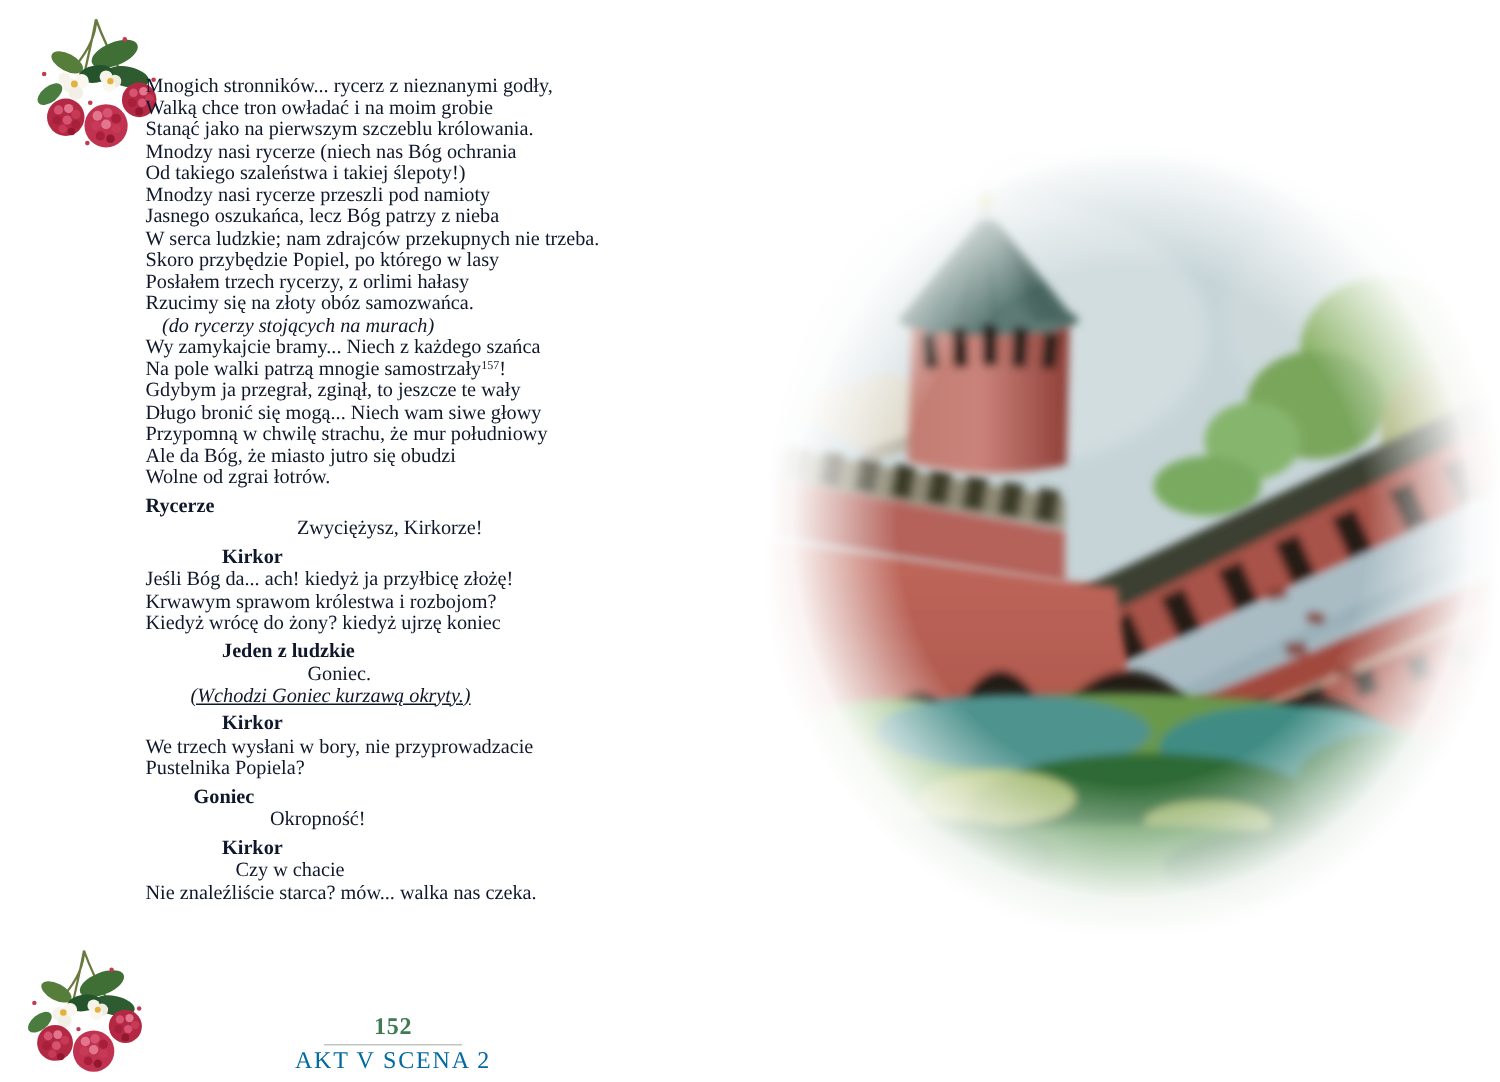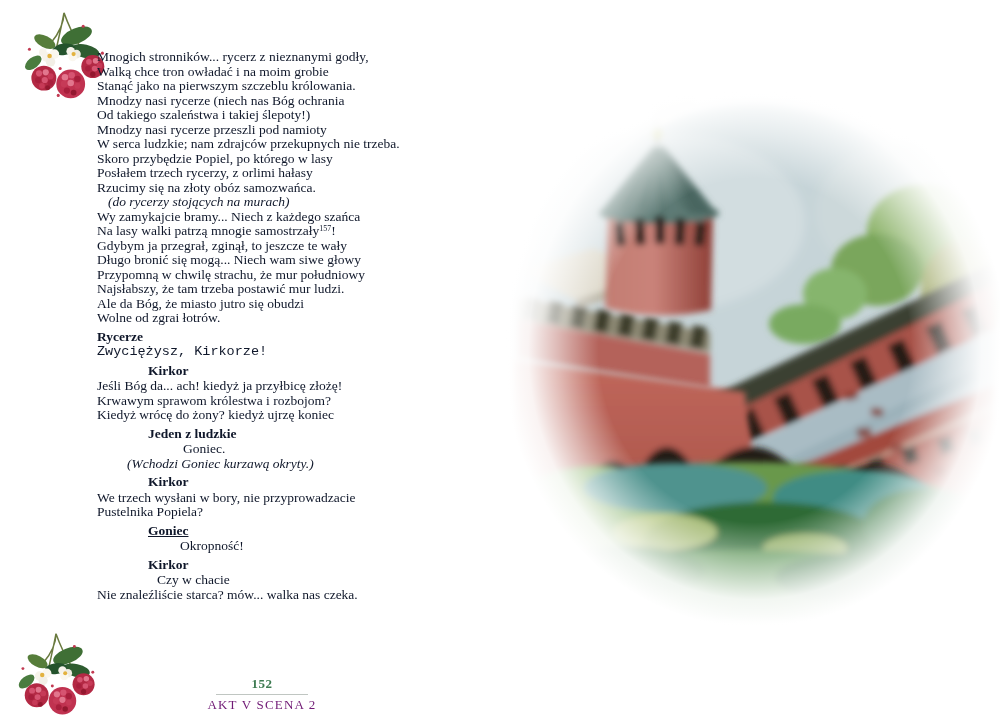--- a/index.html
+++ b/index.html
@@ -21,23 +21,23 @@
   .footnote{
     position:absolute;left:97px;top:644px;width:300px;
     color:#8c8c8c;font-size:10.5px;font-style:italic;
   }
   .footnote-rule{width:74px;height:1px;background:#b9bfbb;margin-bottom:4px;}
   .footnote sup{font-size:7px;font-style:normal;vertical-align:3px;margin-right:3px;color:#9a9a9a;}
   
   .footer{
     position:absolute;left:97px;top:676px;width:330px;text-align:center;
   }
-  .page-number{color:#3e7b52;font-size:13px;font-weight:bold;letter-spacing:.5px;}
+  .page-number{color:#3e7b52;font-size:16px;font-weight:bold;letter-spacing:.5px;}
   .footer-rule{width:92px;height:1px;background:#c0c6c2;margin:2px auto 2px auto;}
-  .section-title{color:#701a75;font-size:13px;letter-spacing:1.2px;}
+  .section-title{color:#0369a1;font-size:16px;letter-spacing:1.2px;}
   
   .deco-top{position:absolute;left:16px;top:6px;}
   .deco-bottom{position:absolute;left:10px;top:630px;}
   .painting{position:absolute;left:505px;top:92px;}
 </style>
 </head>
 <body>
 
 <div class="page">
 
@@ -146,46 +146,46 @@
     </g>
   </svg>
 
   <div class="script-area">
       <div class="line verse">Mnogich stronników... rycerz z nieznanymi godły,</div>
       <div class="line verse">Walką chce tron owładać i na moim grobie</div>
       <div class="line verse">Stanąć jako na pierwszym szczeblu królowania.</div>
       <div class="line verse">Mnodzy nasi rycerze (niech nas Bóg ochrania</div>
       <div class="line verse">Od takiego szaleństwa i takiej ślepoty!)</div>
       <div class="line verse">Mnodzy nasi rycerze przeszli pod namioty</div>
+      <div class="line verse">Jasnego oszukańca, lecz Bóg patrzy z nieba</div>
       <div class="line verse">W serca ludzkie; nam zdrajców przekupnych nie trzeba.</div>
       <div class="line verse">Skoro przybędzie Popiel, po którego w lasy</div>
       <div class="line verse">Posłałem trzech rycerzy, z orlimi hałasy</div>
       <div class="line verse">Rzucimy się na złoty obóz samozwańca.</div>
       <div class="line stage" style="margin-left: 11px;">(do rycerzy stojących na murach)</div>
       <div class="line verse">Wy zamykajcie bramy... Niech z każdego szańca</div>
-      <div class="line verse"><span>Na lasy walki patrzą mnogie samostrzały</span><sup>157</sup><span>!</span></div>
+      <div class="line verse"><span>Na pole walki patrzą mnogie samostrzały</span><sup>157</sup><span>!</span></div>
       <div class="line verse">Gdybym ja przegrał, zginął, to jeszcze te wały</div>
       <div class="line verse">Długo bronić się mogą... Niech wam siwe głowy</div>
       <div class="line verse">Przypomną w chwilę strachu, że mur południowy</div>
-      <div class="line verse">Najsłabszy, że tam trzeba postawić mur ludzi.</div>
       <div class="line verse">Ale da Bóg, że miasto jutro się obudzi</div>
       <div class="line verse">Wolne od zgrai łotrów.</div>
       <div class="line speaker" style="">Rycerze</div>
-      <div class="line cue" style=" font-family: Liberation Mono, monospace;">Zwyciężysz, Kirkorze!</div>
+      <div class="line cue" style="margin-left: 101px;">Zwyciężysz, Kirkorze!</div>
       <div class="line speaker" style="margin-left: 51px;">Kirkor</div>
       <div class="line verse">Jeśli Bóg da... ach! kiedyż ja przyłbicę złożę!</div>
       <div class="line verse">Krwawym sprawom królestwa i rozbojom?</div>
       <div class="line verse">Kiedyż wrócę do żony? kiedyż ujrzę koniec</div>
       <div class="line speaker" style="margin-left: 51px;">Jeden z ludzkie</div>
-      <div class="line cue" style="margin-left: 86px;">Goniec.</div>
-      <div class="line stage" style="margin-left: 30px;">(Wchodzi Goniec kurzawą okryty.)</div>
+      <div class="line cue" style="margin-left: 108px;">Goniec.</div>
+      <div class="line stage" style="margin-left: 30px; text-decoration: underline;">(Wchodzi Goniec kurzawą okryty.)</div>
       <div class="line speaker" style="margin-left: 51px;">Kirkor</div>
       <div class="line verse">We trzech wysłani w bory, nie przyprowadzacie</div>
       <div class="line verse">Pustelnika Popiela?</div>
-      <div class="line speaker" style="margin-left: 51px; text-decoration: underline;">Goniec</div>
+      <div class="line speaker" style="margin-left: 32px;">Goniec</div>
       <div class="line cue" style="margin-left: 83px;">Okropność!</div>
       <div class="line speaker" style="margin-left: 51px;">Kirkor</div>
       <div class="line cue" style="margin-left: 60px;">Czy w chacie</div>
       <div class="line verse">Nie znaleźliście starca? mów... walka nas czeka.</div>
     </div>
 
 
   <div class="footer">
     <div class="page-number">152</div>
     <div class="footer-rule"></div>

